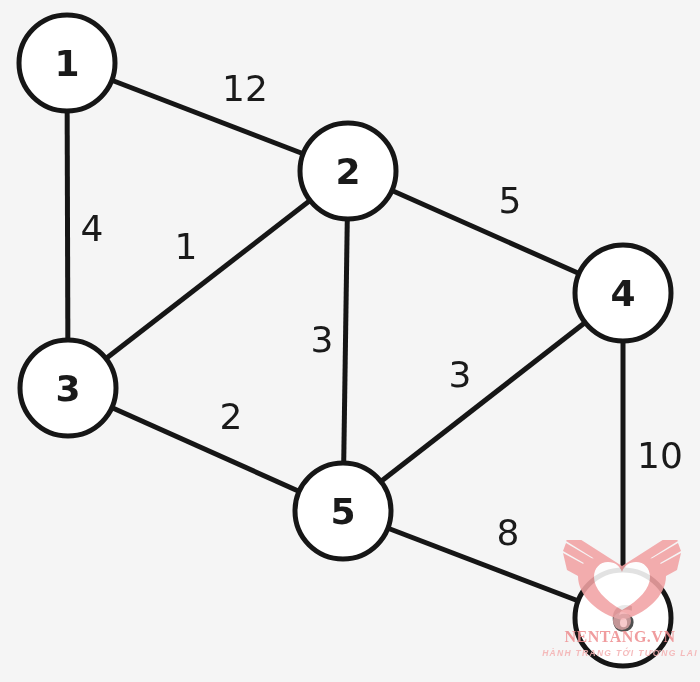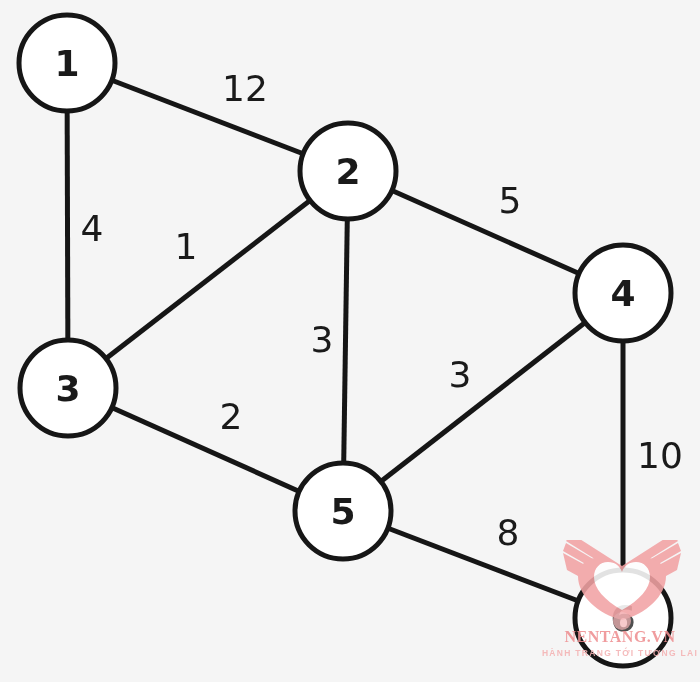--- a/index.html
+++ b/index.html
@@ -63,20 +63,21 @@
     position: absolute;
     left: 0;
     top: 108px;
     width: 160px;
     text-align: center;
     font-family: "Liberation Sans", sans-serif;
     font-weight: 700;
     font-size: 8.5px;
     letter-spacing: 1.3px;
     white-space: nowrap;
+    font-style: italic;
   }
 </style>
 </head>
 <body style="background: rgb(245, 245, 245);">
 
 <div class="canvas">
 
   <svg id="graph-svg" width="700" height="682" viewBox="0 0 700 682">
       <line x1="67" y1="63" x2="348" y2="171" stroke="#161616" stroke-width="5" class="edge-line"></line>
       <line x1="67" y1="63" x2="68" y2="388" stroke="#161616" stroke-width="5" class="edge-line"></line>

